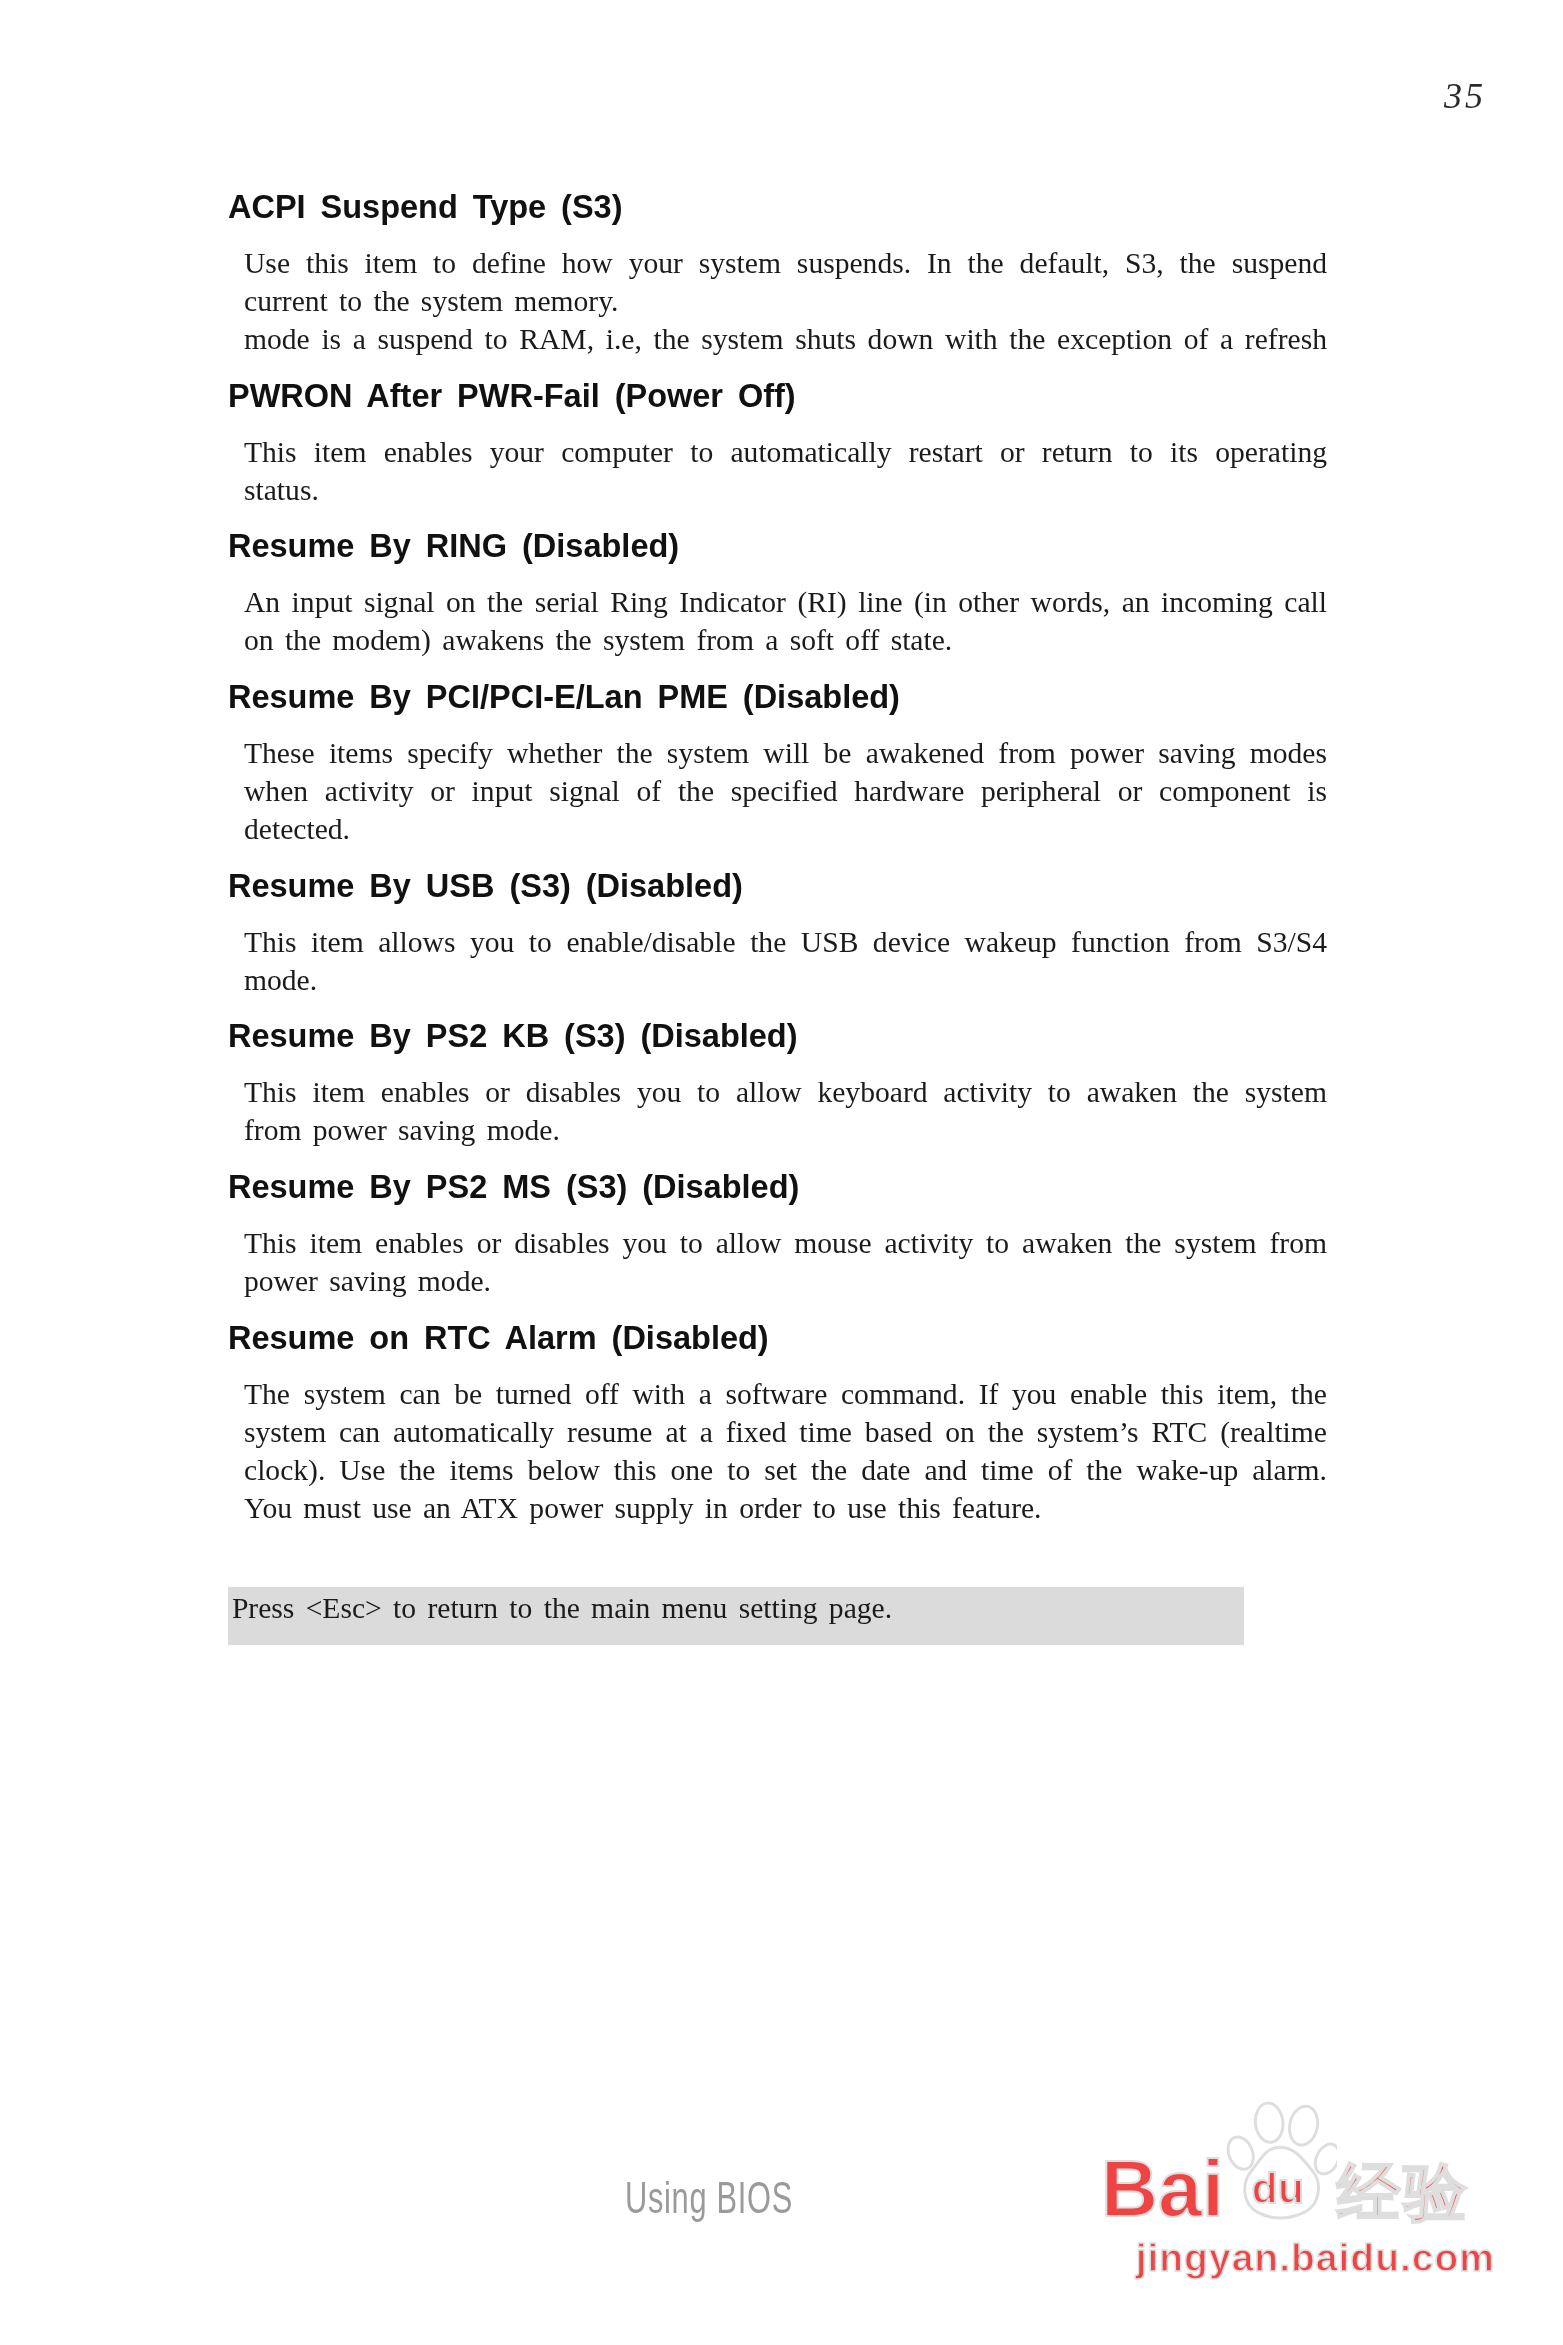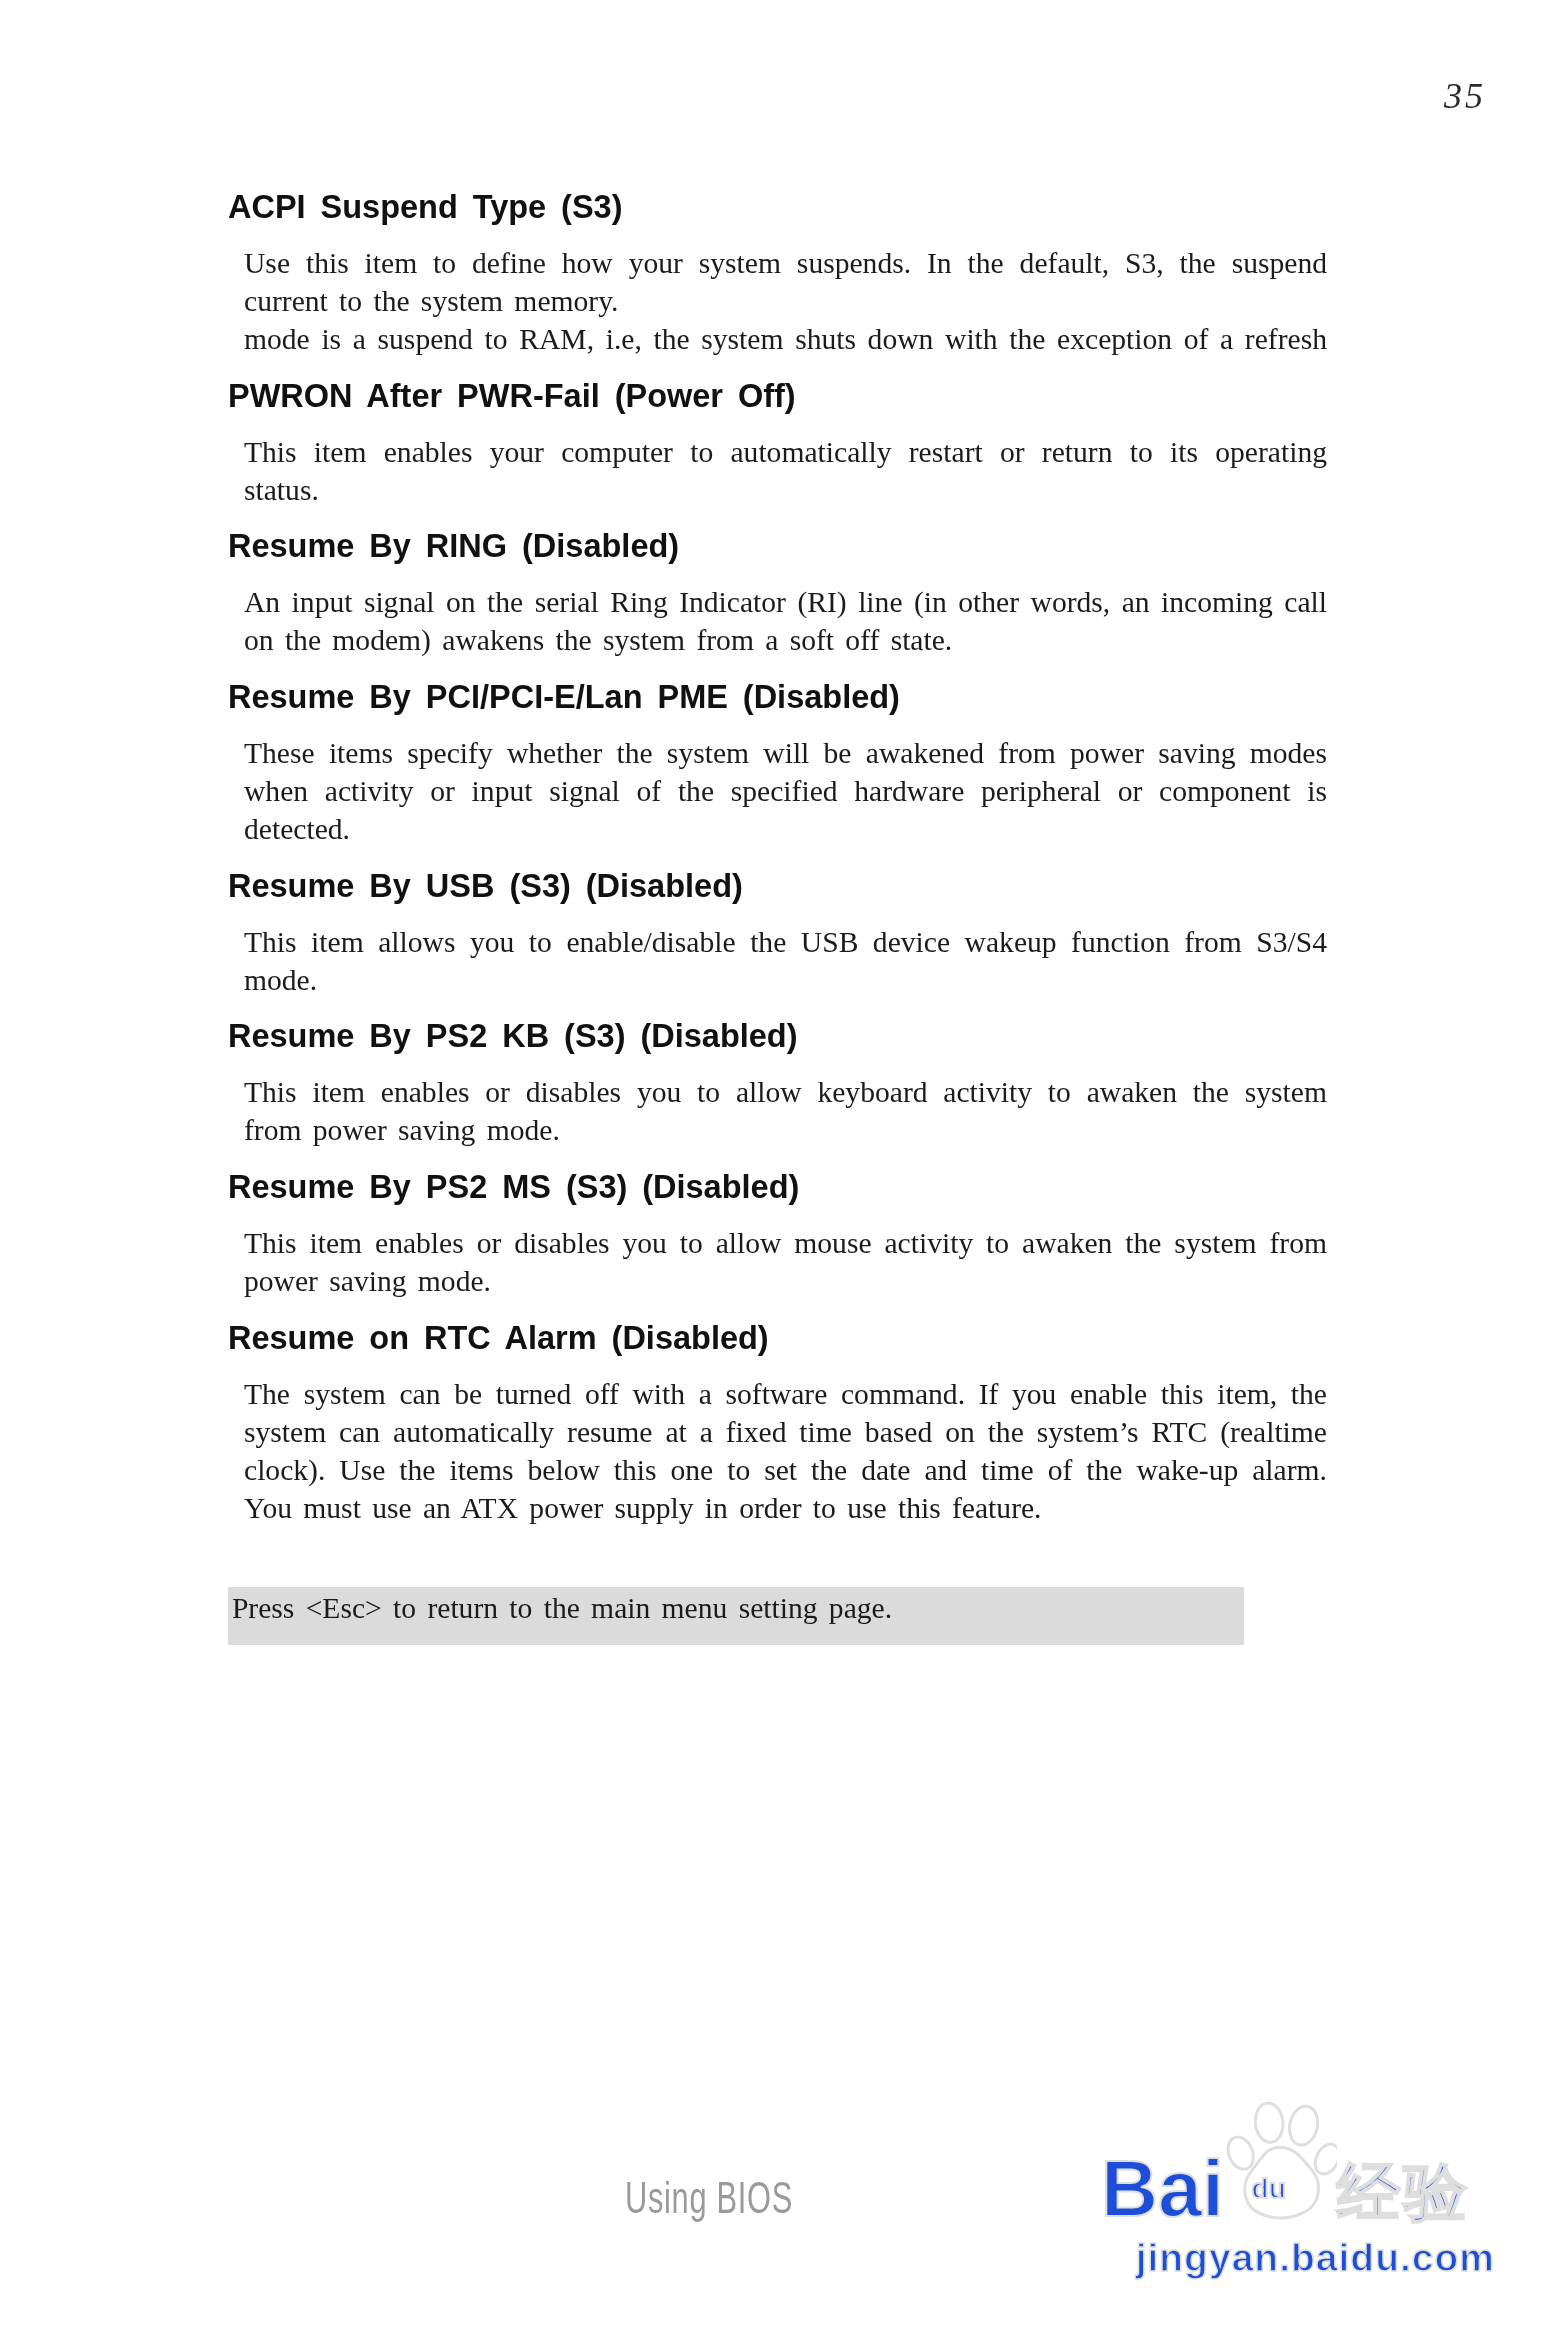--- a/index.html
+++ b/index.html
@@ -85,21 +85,21 @@
   }
 
   
   .watermark {
     position: absolute;
     left: 1101px;
     top: 2096px;
     width: 394px;
     font-family: "Liberation Sans", "DejaVu Sans", sans-serif;
     font-weight: bold;
-    color: #1d4ed8;
+    color: #ef4444;
     -webkit-text-stroke: 2px #dedede;
   }
   .wm-row1 {
     display: flex;
     align-items: flex-end;
     height: 132px;
   }
   .wm-bai {
     font-size: 79px;
     line-height: 79px;
@@ -110,21 +110,21 @@
     width: 113px;
     height: 132px;
     display: inline-block;
     flex: 0 0 auto;
   }
   .wm-paw svg { position: absolute; left: 0; top: 0; }
   .wm-du {
     position: absolute;
     left: 27.6px;
     top: 71px;
-    font-size: 28px;
+    font-size: 43px;
     line-height: 43px;
     -webkit-text-stroke: 2px #dedede;
   }
   .wm-cjk {
     font-size: 63px;
     line-height: 71px;
     letter-spacing: 3.9px;
     -webkit-text-stroke: 2px #dedede;
   }
   .wm-url {

